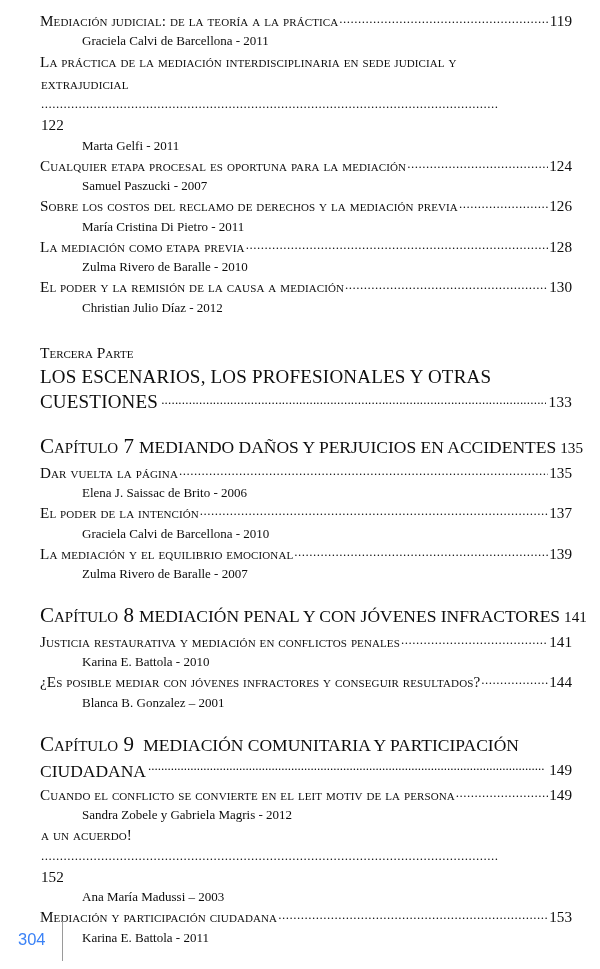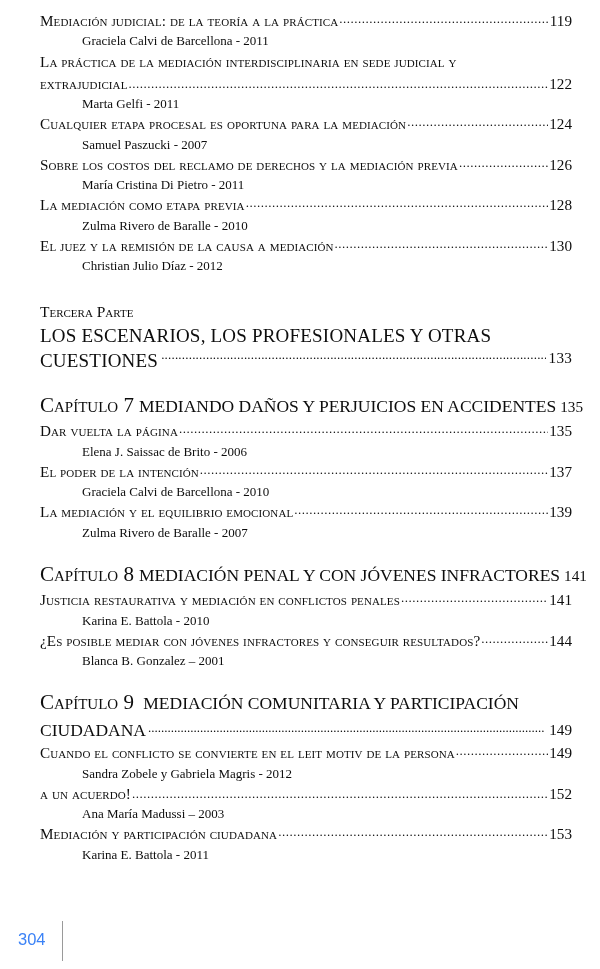--- a/index.html
+++ b/index.html
@@ -58,20 +58,21 @@
   
   .entry.wrap {
     display: block;
     white-space: normal;
   }
   .entry.wrap .line2 {
     display: flex;
     align-items: baseline;
     width: 100%;
     white-space: nowrap;
+    flex-direction: column;
   }
   .author {
     font-size: 13px;
     line-height: 1.4;
     padding-left: 42px;
     margin: 0;
   }
   .gap-md { height: 18px; }
   .gap-lg { height: 24px; }
 
@@ -86,21 +87,21 @@
     font-size: 19px;
     line-height: 1.32;
     margin: 0;
     letter-spacing: 0.2px;
   }
   .part-title .pg {
     font-size: 15.2px;
   }
   .part-title-row {
     display: flex;
-    align-items: flex-start;
+    align-items: center;
     width: 100%;
     white-space: nowrap;
   }
   .part-title-row .dots {
     flex: 1 1 auto;
     overflow: hidden;
     white-space: nowrap;
     margin: 0 3px;
     font-size: 13px;
     position: relative;
@@ -136,21 +137,21 @@
   .chapter .pg {
     flex: 0 0 auto;
     font-size: 15.2px;
   }
   .chapter.wrap {
     display: block;
     white-space: normal;
   }
   .chapter.wrap .line2 {
     display: flex;
-    align-items: center;
+    align-items: flex-start;
     width: 100%;
     white-space: nowrap;
   }
   
   .folio {
     position: absolute;
     left: 18px;
     bottom: 20px;
     font-size: 16.5px;
     font-family: "Liberation Sans", sans-serif;
@@ -203,21 +204,21 @@
     <div class="author">María Cristina Di Pietro - 2011</div>
 
     <div class="entry">
       <span class="t">La mediación como etapa previa</span>
       <span class="dots">..........................................................................................................................</span>
       <span class="pg">128</span>
     </div>
     <div class="author">Zulma Rivero de Baralle - 2010</div>
 
     <div class="entry">
-      <span class="t">El juez y la remisión de la causa a mediación</span>
+      <span class="t">El poder y la remisión de la causa a mediación</span>
       <span class="dots">..........................................................................................................................</span>
       <span class="pg">130</span>
     </div>
     <div class="author">Christian Julio Díaz - 2012</div>
 
     <div class="gap-lg"></div>
 
     <div class="part-label">Tercera Parte</div>
     <div class="part-title">
       <div>LOS ESCENARIOS, LOS PROFESIONALES Y OTRAS</div>

